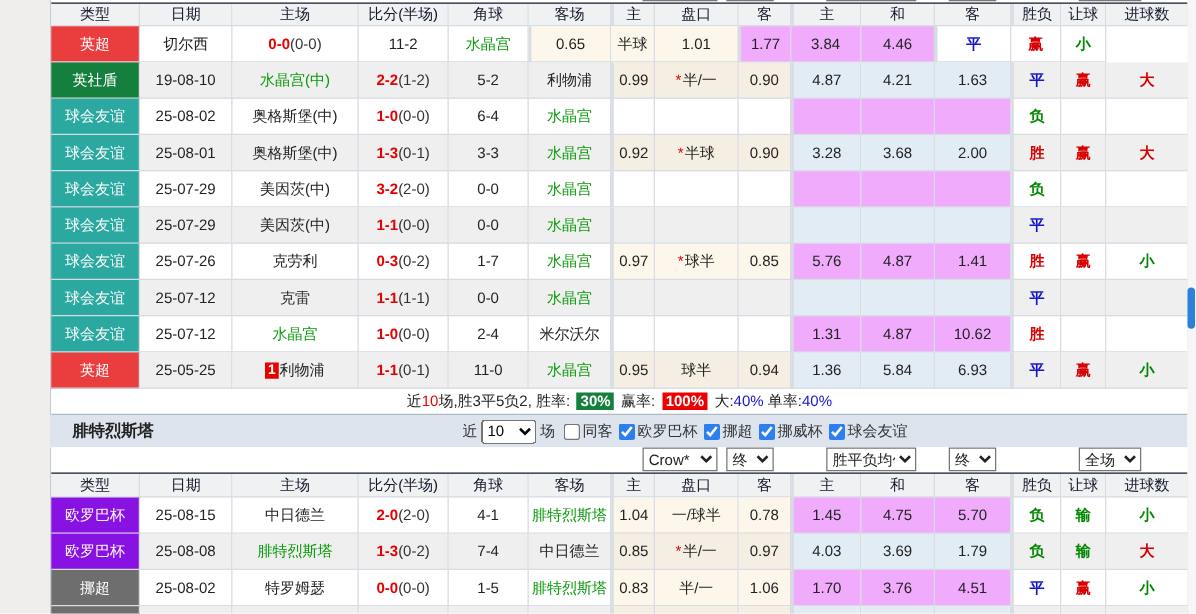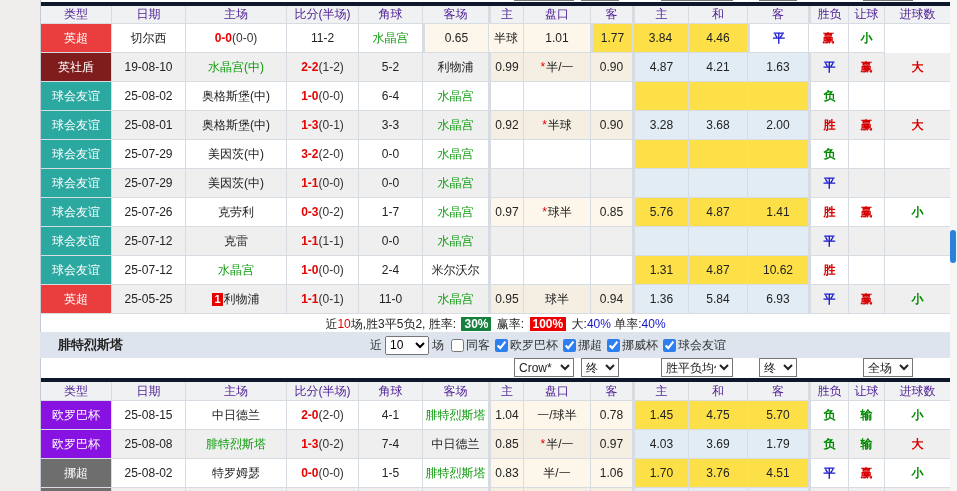--- a/index.html
+++ b/index.html
@@ -4,38 +4,38 @@
 <style>
   html,body{margin:0;padding:0;background:#fff;}
   .page{position:relative;width:957px;height:491px;overflow:hidden;background:#fff;
         font-family:"Liberation Sans","DejaVu Sans",sans-serif;font-size:12px;color:#222;}
   .leftbar{position:absolute;left:0;top:0;width:40px;height:491px;background:#efeeec;}
 
   .tbl{position:absolute;left:40px;width:910px;background:#fff;border-left:1px solid #c3ccd4;box-sizing:border-box;}
   .t1{top:-20px;}
   .t2{top:358px;}
 
-  .ddrow{position:relative;background:#fff;border-bottom:4px solid #0f172a;}
+  .ddrow{position:relative;background:#fff;border-bottom:1px solid #0f172a;}
   .t1 .ddrow{height:22px;}
   .t2 .ddrow{height:20px;}
   .dd{position:absolute;height:20px;font-family:inherit;font-size:12px;background:#fff;color:#222;}
   .t1 .dd{top:1px;}
   .t2 .dd{top:0;height:19px;}
   .dd1{left:473px;width:60px}.dd2{left:540px;width:38px}.dd3{left:620px;width:72px}
   .dd4{left:718px;width:38px}.dd5{left:822px;width:50px}
 
   .grid{display:grid;grid-template-columns:71px 74px 101px 72px 64px 66px 35px 67px 42px 56px 59px 61px 40px 36px 66px;}
   .c{box-sizing:border-box;height:29px;display:flex;align-items:center;justify-content:center;
      border-right:1px solid #d6dce2;border-bottom:1px solid #d6dce2;overflow:hidden;white-space:nowrap;}
-  .hdr .c{height:18px;background:#f0f1f2;color:#4c1d95;}
+  .hdr .c{height:18px;background:#f0f1f2;color:#0f172a;}
   .t2 .hdr .c{height:19px;}
   .sec{border-left:2px solid #d6dce2;}
   .alt .c{background:#efefef;}
   .c.hc{background:#fcf7ea;} .alt .c.hc{background:#f4efe2;}
-  .c.oc{background:#fde047;} .alt .c.oc{background:#e2ecf4;}
+  .c.oc{background:#f0abfc;} .alt .c.oc{background:#e2ecf4;}
   .type{color:#fff;}
   .tg{color:#099909;}
   .scm{color:#e60000;font-weight:bold;}
   .sch{color:#333;}
   .star{color:#e60000;margin-right:1px;}
   .sym{font-weight:bold;}
   .badge{background:#e60000;color:#fff;font-size:11px;line-height:13px;padding:0 2px;margin-right:1px;font-weight:bold;}
 
   .sumrow{height:20px;display:flex;align-items:center;justify-content:center;
           border-bottom:1px solid #aeb9c3;background:#fff;}
@@ -109,21 +109,21 @@
             <span>1.01</span>
           </div>
           <div class="c oc sec">1.77</div>
           <div class="c oc">3.84</div>
           <div class="c oc">4.46</div>
           <div class="c sym sec" style="color: rgb(21, 21, 204);">平</div>
           <div class="c sym" style="color: rgb(216, 0, 0);">赢</div>
           <div class="c sym" style="color: rgb(0, 136, 0);">小</div>
         </div>
         <div class="grid alt">
-          <div class="c type" style="background: #7f1d1d;">英社盾</div>
+          <div class="c type" style="background: #15803d;">英社盾</div>
           <div class="c">19-08-10</div>
           <div class="c">
             <span class="tg">水晶宫(中)</span>
           </div>
           <div class="c">
             <span class="scm">2-2</span>
             <span class="sch">(1-2)</span>
           </div>
           <div class="c">5-2</div>
           <div class="c">

